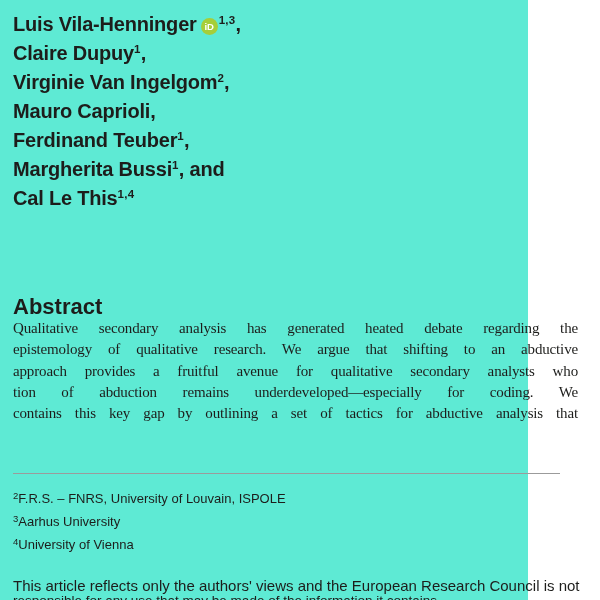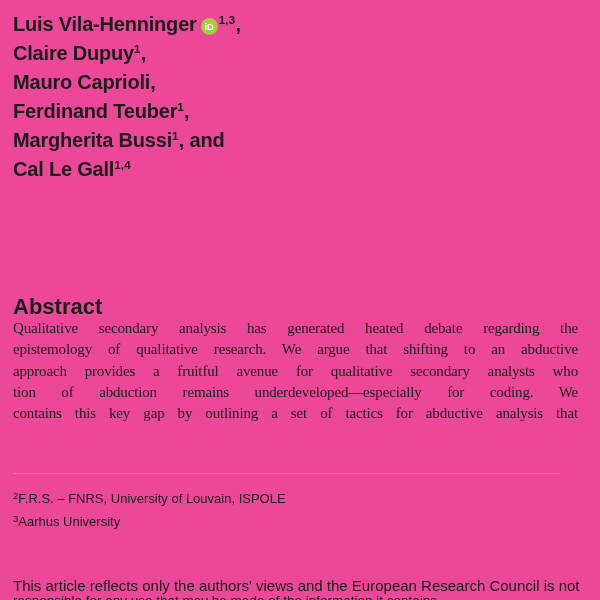--- a/index.html
+++ b/index.html
@@ -5,21 +5,21 @@
   html, body {
     margin: 0;
     padding: 0;
     width: 600px;
     height: 600px;
     overflow: hidden;
     background: #ffffff;
     font-family: "Liberation Sans", sans-serif;
     color: #1d1d1b;
   }
-  .page { position: relative; width: 600px; height: 600px; background: #ec4899; }
+  .page { position: relative; width: 528px; height: 600px; background: #5eead4; }
 
   
   .authors {
     position: absolute;
     left: 13px;
     top: 8px;
     font-size: 20px;
     font-weight: bold;
     line-height: 25px;
     letter-spacing: -0.2px;
@@ -115,38 +115,40 @@
   }
 </style>
 </head>
 <body>
 
 <div class="page">
 
   <div class="authors">
     <div class="author-line"><span>Luis Vila-Henninger</span><span class="orcid-badge">iD</span><span class="sup-auth">1,3</span><span>,</span></div>
     <div class="author-line"><span>Claire Dupuy</span><span class="sup-auth">1</span><span>,</span></div>
+    <div class="author-line"><span>Virginie Van Ingelgom</span><span class="sup-auth">2</span><span>,</span></div>
     <div class="author-line"><span>Mauro Caprioli</span><span class="sup-auth"></span><span>,</span></div>
     <div class="author-line"><span>Ferdinand Teuber</span><span class="sup-auth">1</span><span>,</span></div>
     <div class="author-line"><span>Margherita Bussi</span><span class="sup-auth">1</span><span>, and</span></div>
-    <div class="author-line"><span>Cal Le Gall</span><span class="sup-auth">1,4</span><span></span></div>
+    <div class="author-line"><span>Cal Le This</span><span class="sup-auth">1,4</span><span></span></div>
   </div>
 
   <div class="abstract-heading">Abstract</div>
   <div class="abstract-body">
     <div class="abs-line">Qualitative secondary analysis has generated heated debate regarding the</div>
     <div class="abs-line">epistemology of qualitative research. We argue that shifting to an abductive</div>
     <div class="abs-line">approach provides a fruitful avenue for qualitative secondary analysts who</div>
     <div class="abs-line">tion of abduction remains underdeveloped—especially for coding. We</div>
     <div class="abs-line">contains this key gap by outlining a set of tactics for abductive analysis that</div>
   </div>
 
   <hr class="footnote-rule">
 
   <div class="footnotes">
     <div><span class="sup-fn">2</span><span>F.R.S. – FNRS, University of Louvain, ISPOLE</span></div>
     <div><span class="sup-fn">3</span><span>Aarhus University</span></div>
+    <div><span class="sup-fn">4</span><span>University of Vienna</span></div>
   </div>
 
   <div class="disclaimer-1">This article reflects only the authors' views and the European Research Council is not</div>
   <div class="disclaimer-2">responsible for any use that may be made of the information it contains.</div>
 
 </div>
 
 </body></html>

